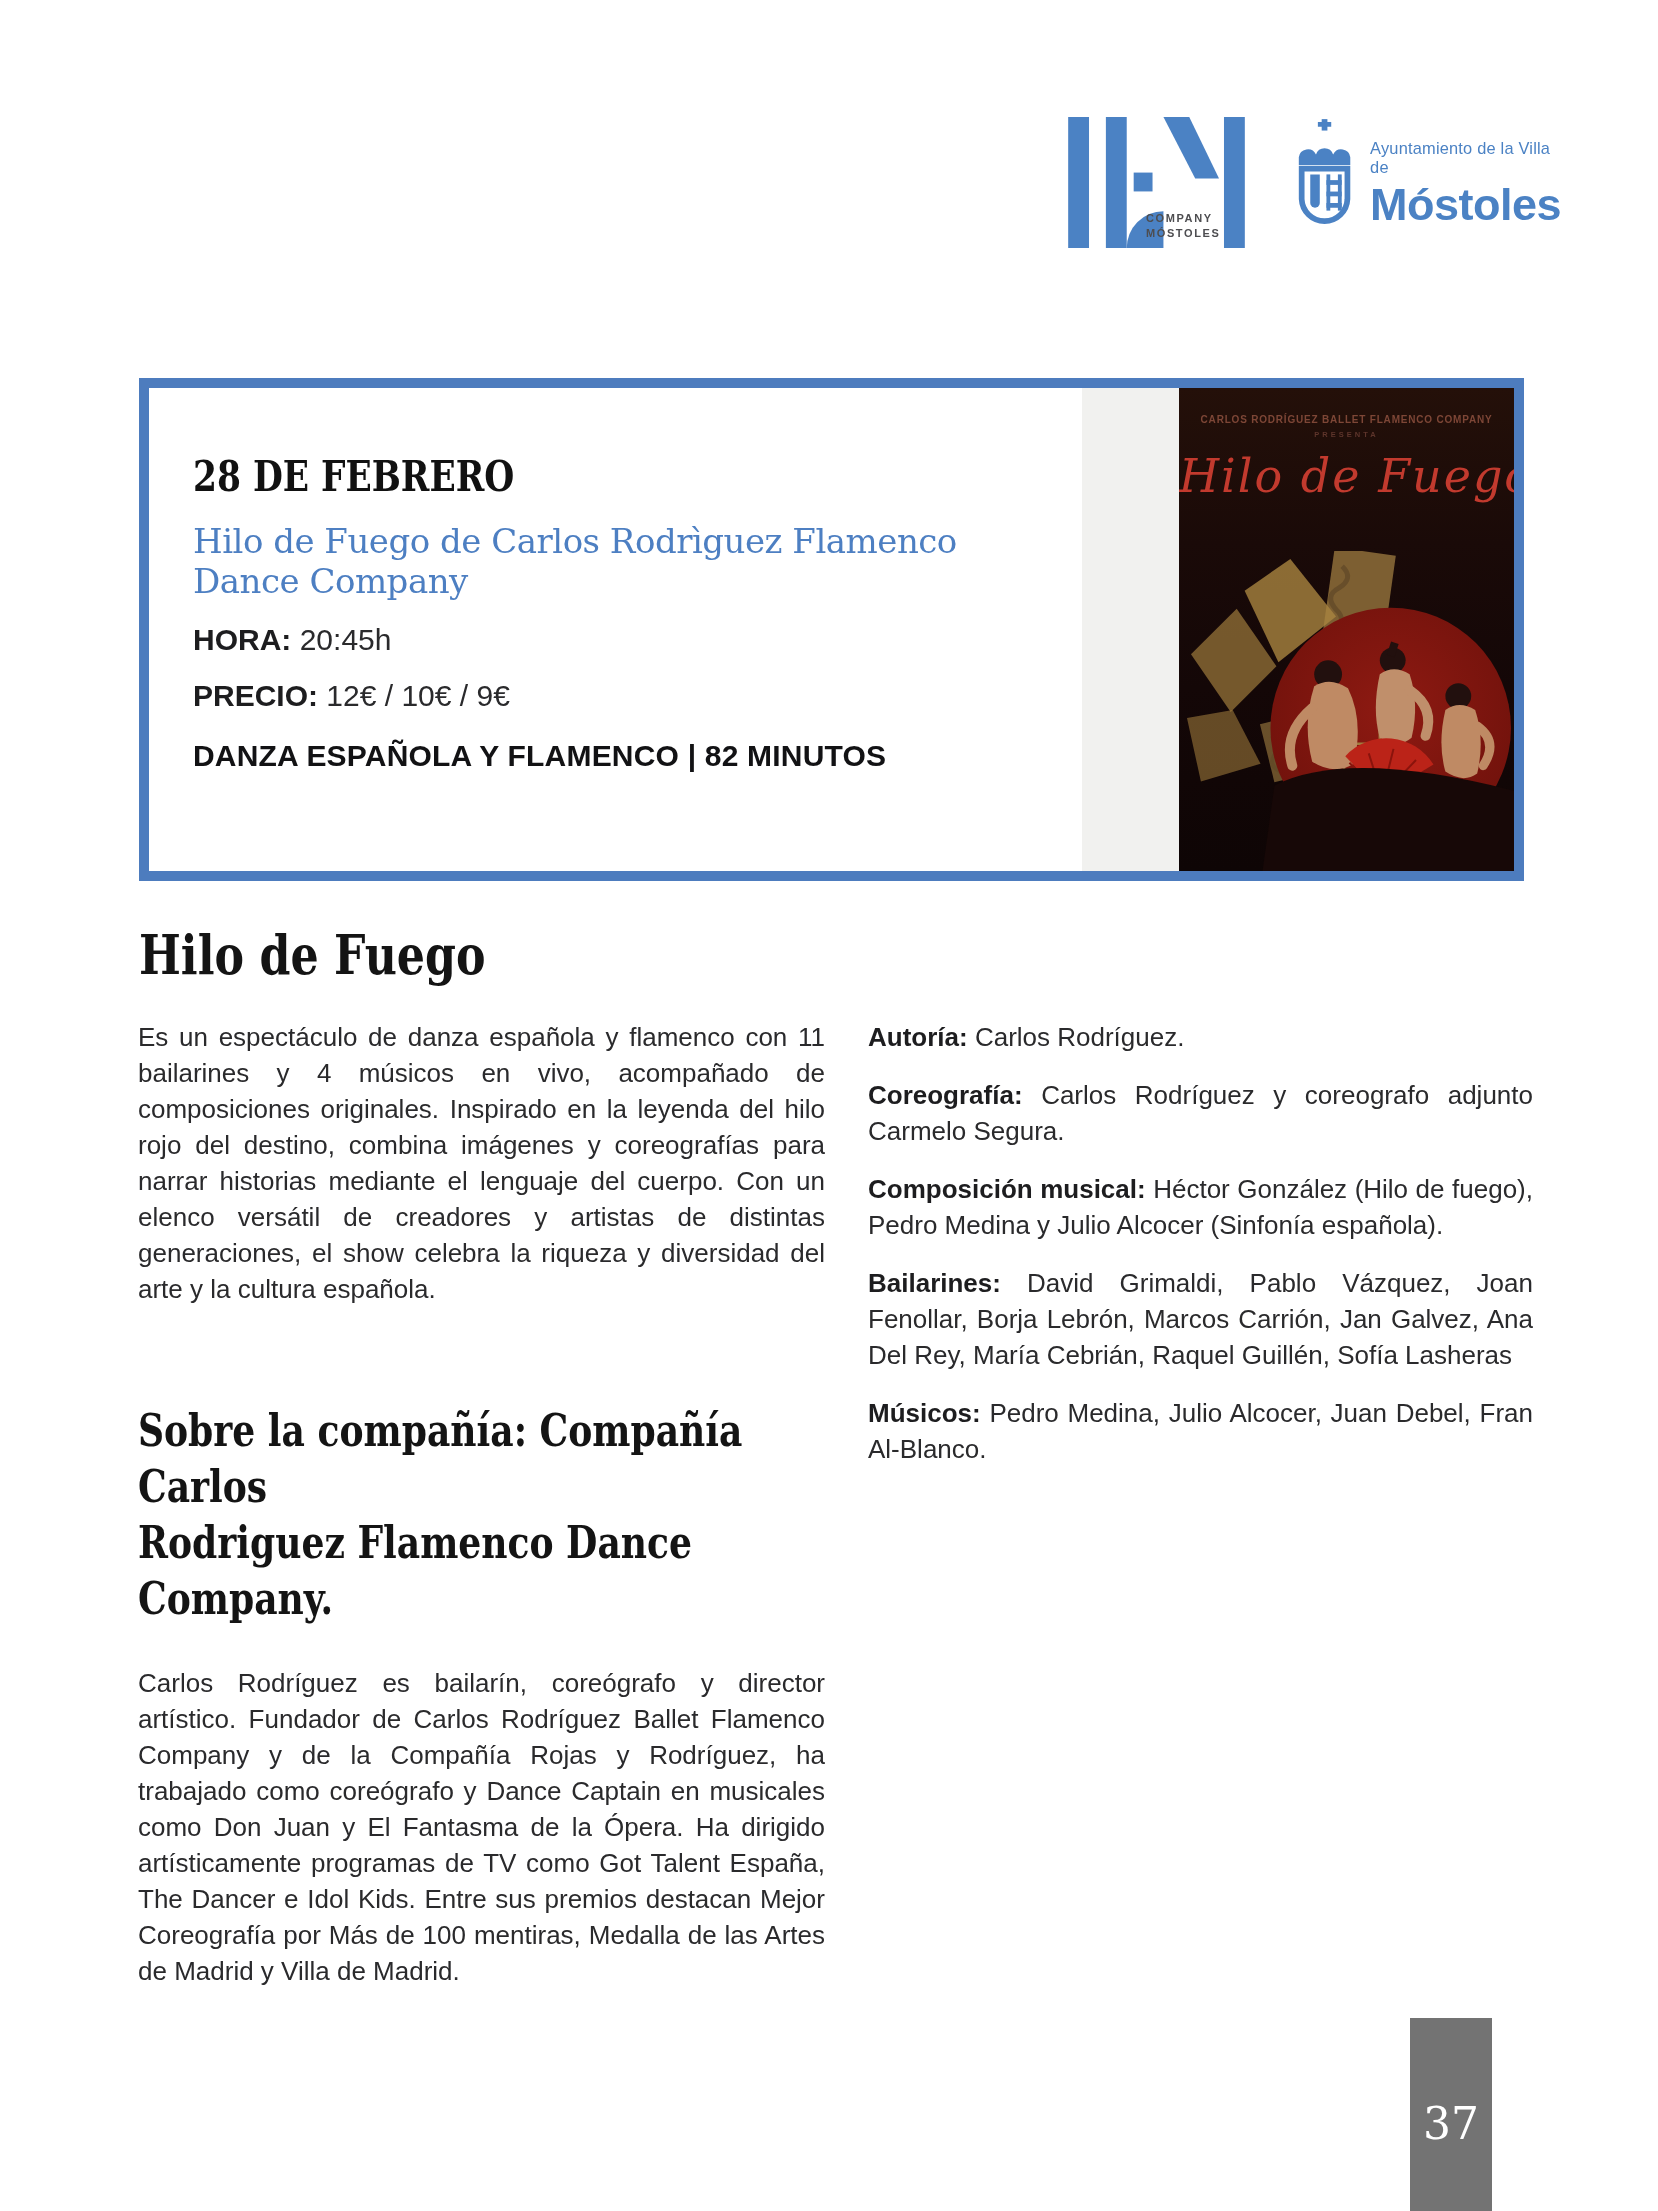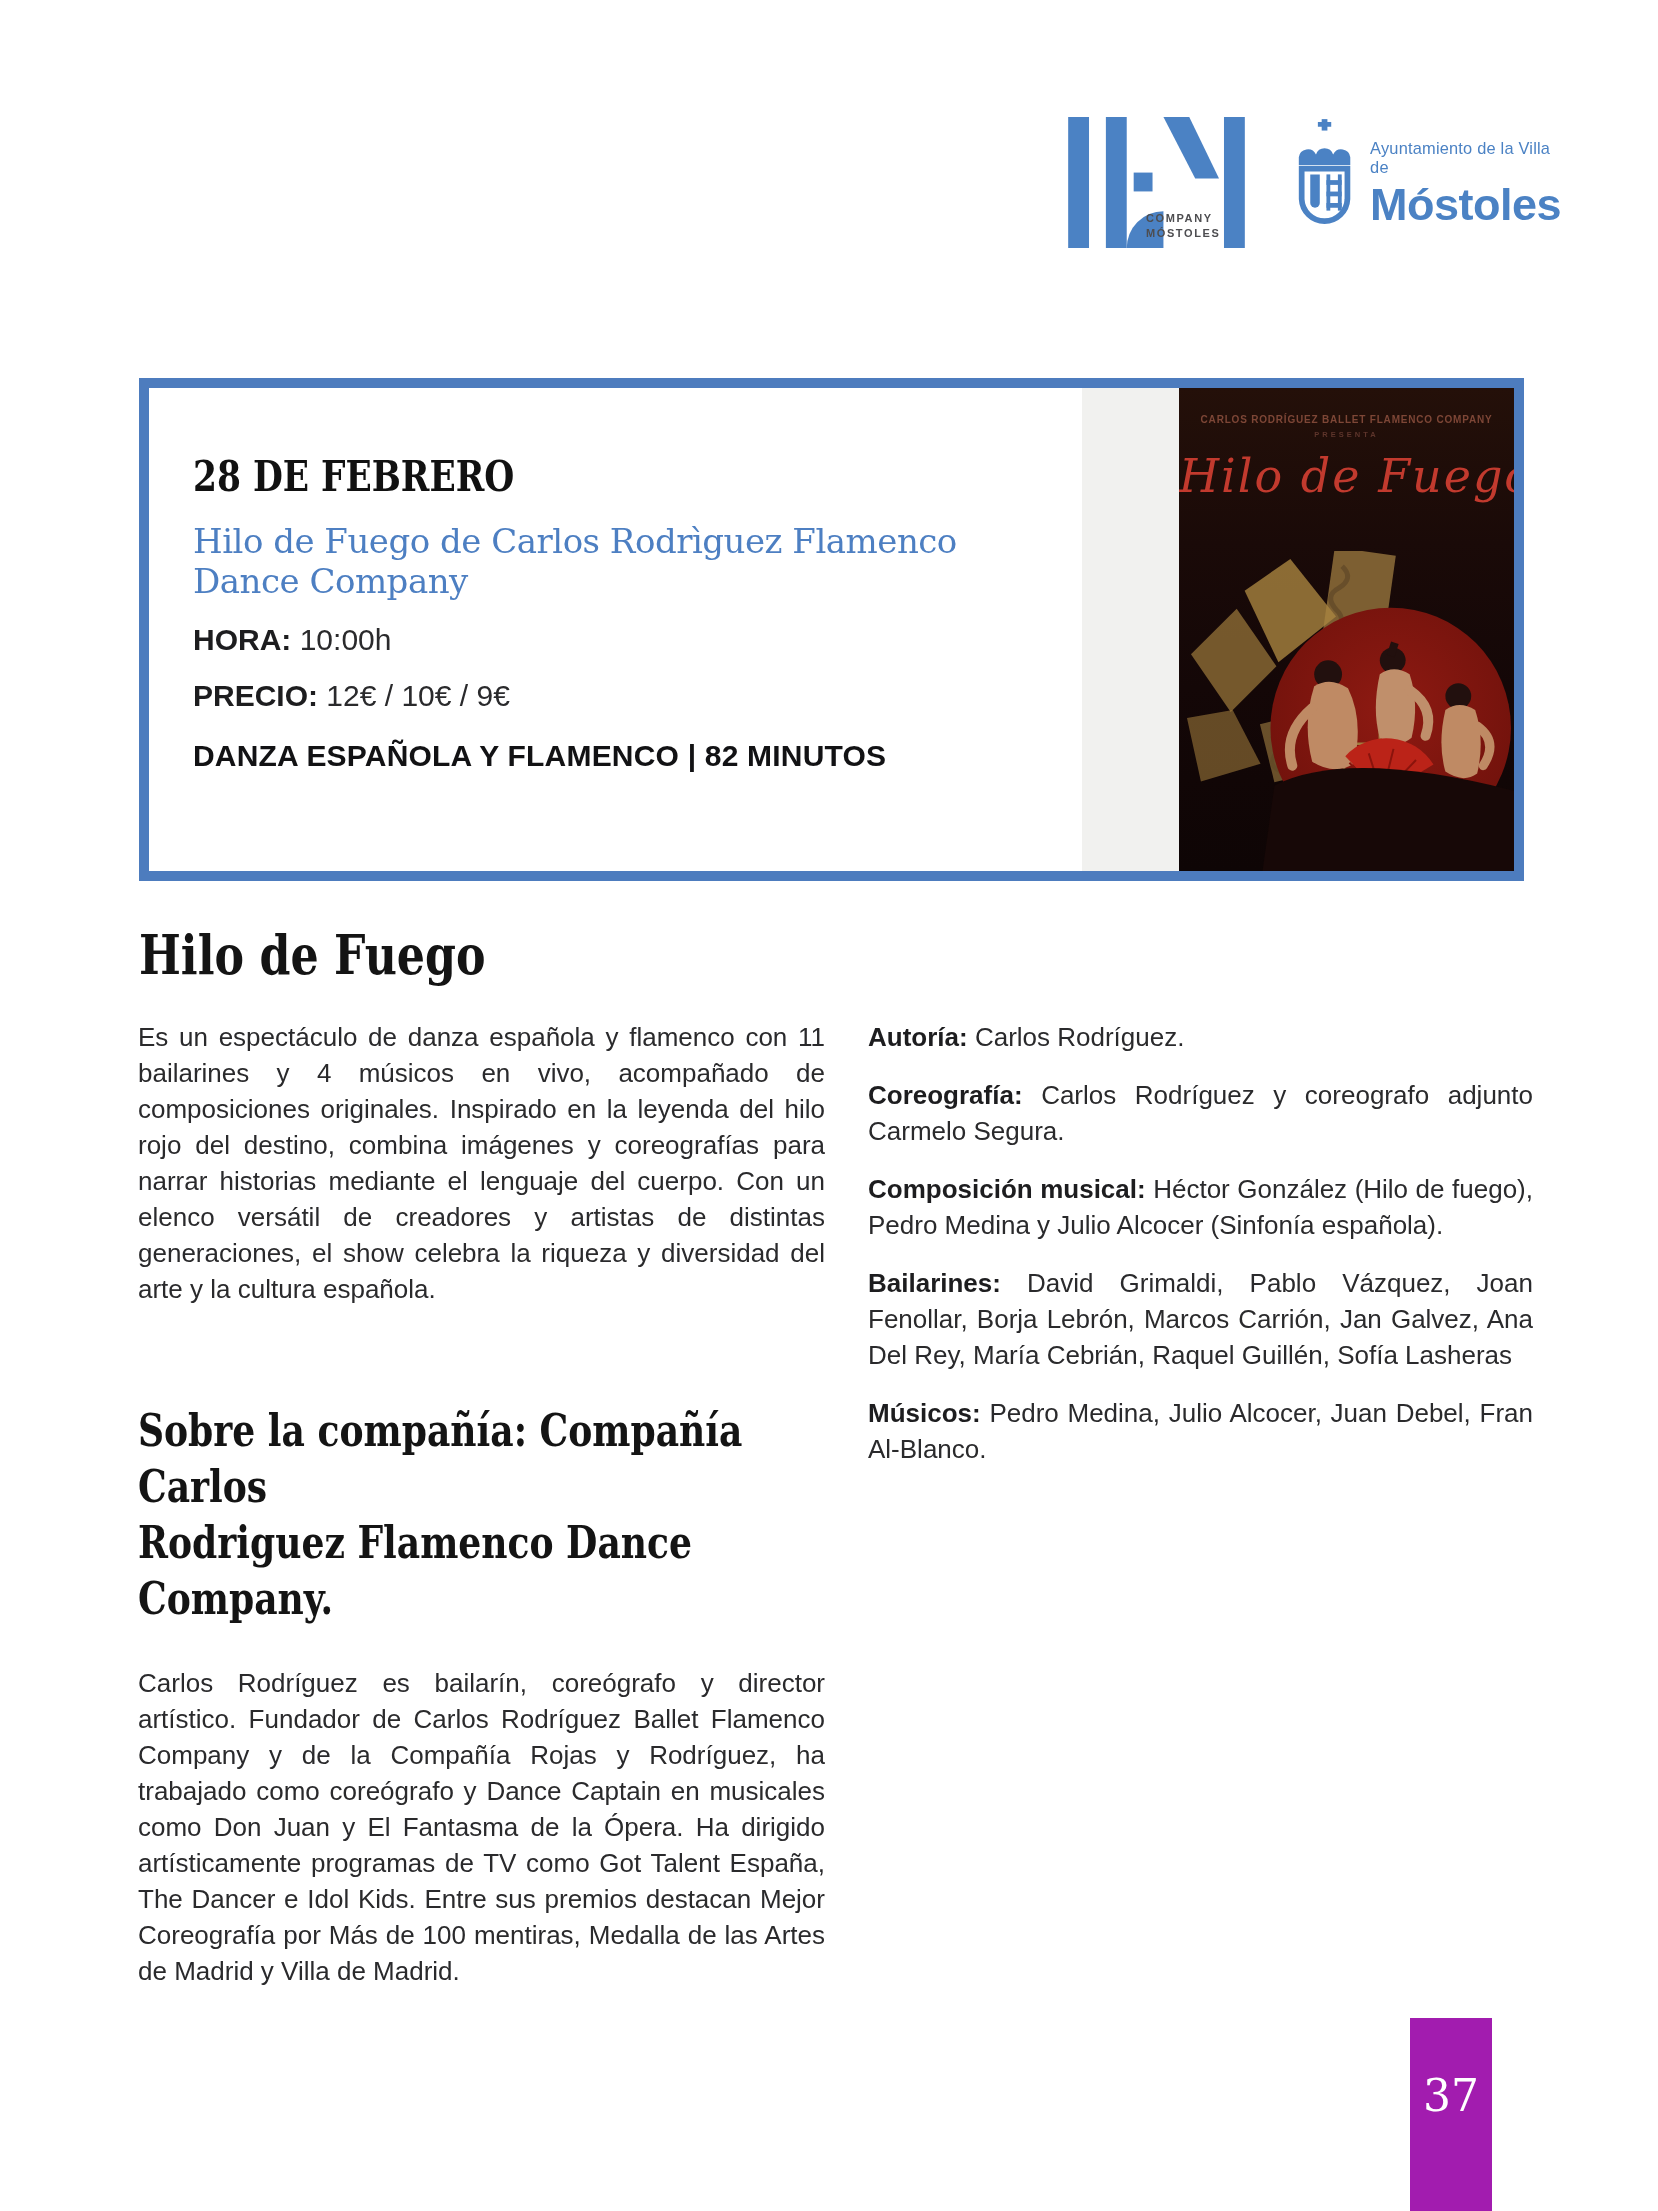--- a/index.html
+++ b/index.html
@@ -84,23 +84,23 @@
     font-family:"DejaVu Serif",serif;font-weight:bold;font-size:44px;line-height:56px;color:#141414;
     white-space:pre-line;
     width:122%;transform:scaleX(.82);transform-origin:left top;
   }
   .credit{font-size:26px;line-height:36px;color:#2a2a2c;text-align:justify;margin:0 0 22px 0;}
   .credit .lbl{font-weight:bold;color:#1d1d1f;}
 
   
   .page-number{
     position:absolute;left:1410px;top:2018px;width:82px;height:194px;
-    background:#a21caf;color:#ffffff;text-align:center;
+    background:#737373;color:#ffffff;text-align:center;
     font-family:"DejaVu Serif",serif;font-size:44px;
-    padding-top:52px;box-sizing:border-box;
+    padding-top:80px;box-sizing:border-box;
   }
 </style>
 </head>
 <body>
 
 <div class="page">
 
   <div class="brand">
     <div class="em-logo">
       <svg width="177" height="131" viewBox="0 0 178 132">
@@ -138,21 +138,21 @@
         <div class="ayto-big">Móstoles</div>
       </div>
     </div>
   </div>
 
   <div class="event-card">
     <div class="card-text">
       <div class="card-date">28 DE FEBRERO</div>
       <div class="card-title">Hilo de Fuego de Carlos Rodrìguez Flamenco
 Dance Company</div>
-      <div class="card-line"><span class="lbl">HORA:</span> <span>10:00h</span></div>
+      <div class="card-line"><span class="lbl">HORA:</span> <span>20:45h</span></div>
       <div class="card-line"><span class="lbl">PRECIO:</span> <span>12€ / 10€ / 9€</span></div>
       <div class="card-genre">DANZA ESPAÑOLA Y FLAMENCO | 82 MINUTOS</div>
     </div>
     <div class="card-gray"></div>
     <div class="card-poster">
       <div class="poster-company">CARLOS RODRÍGUEZ BALLET FLAMENCO COMPANY</div>
       <div class="poster-presents">PRESENTA</div>
       <div class="poster-script">Hilo de Fuego</div>
       <svg class="poster-art" viewBox="0 0 337 322">
         <defs>

